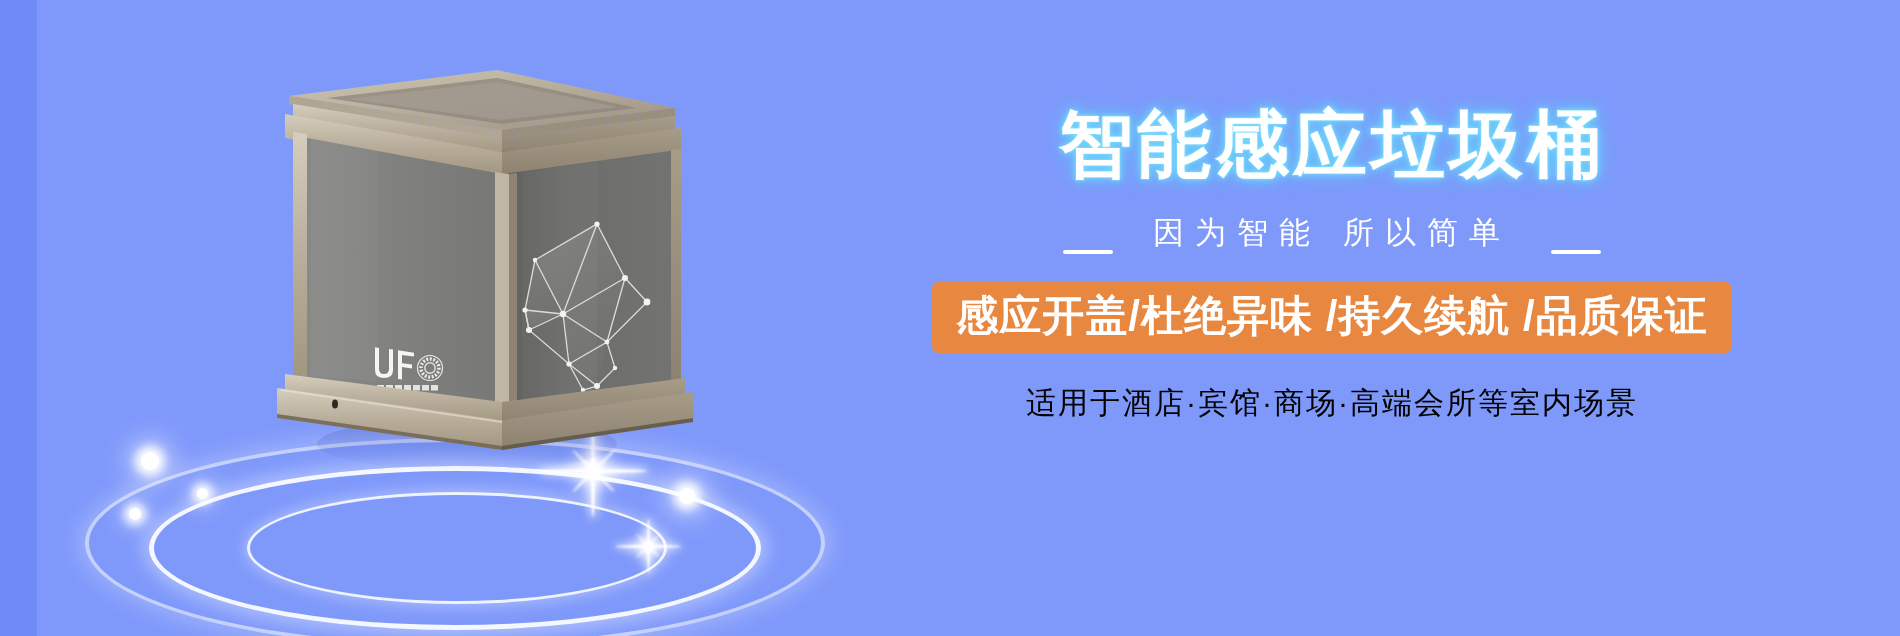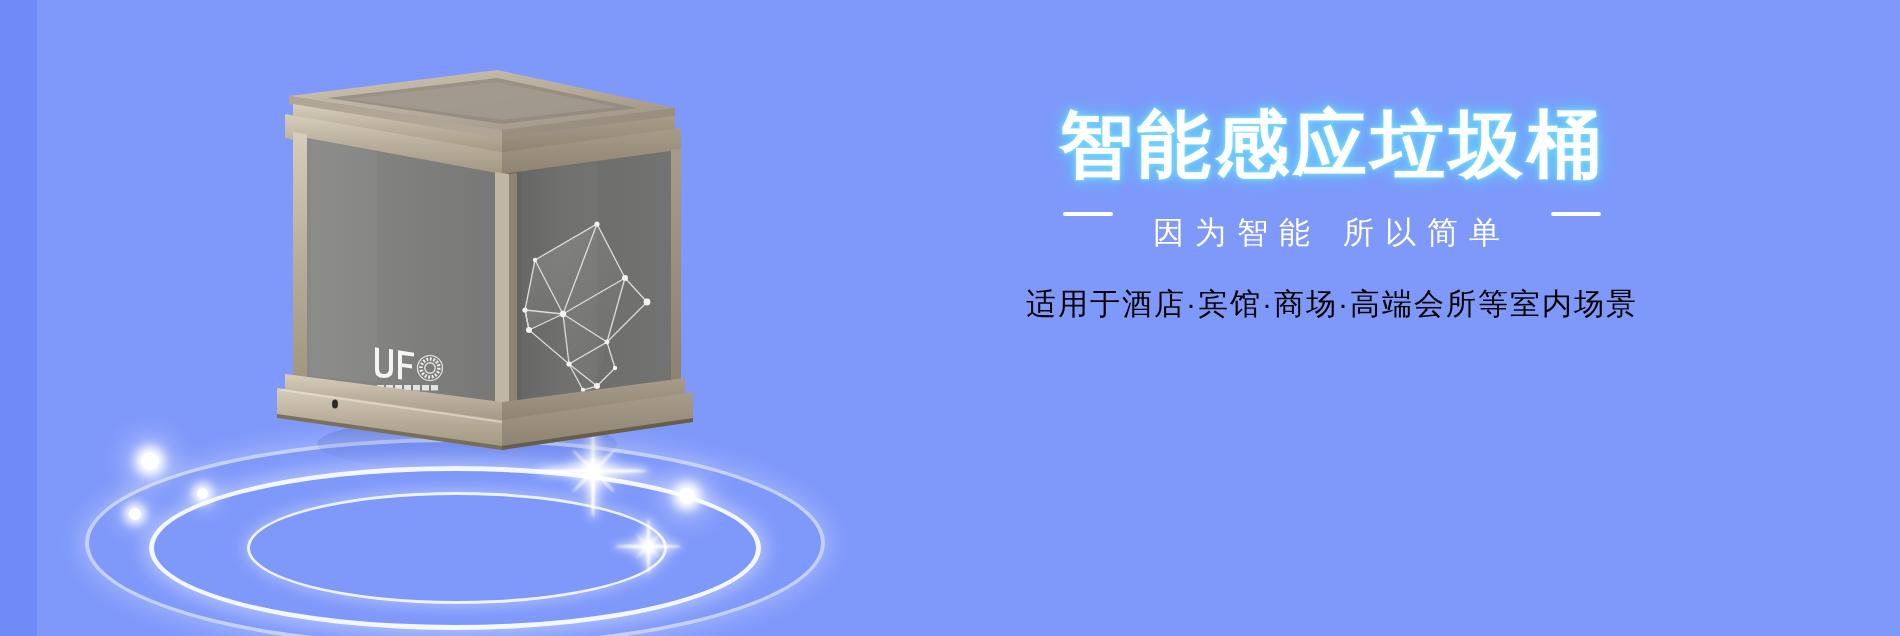--- a/index.html
+++ b/index.html
@@ -137,21 +137,21 @@
       0 0 2px #8fe6ff,
       0 0 6px #7ddcff,
       0 0 13px #63cdf8,
       0 0 22px rgba(90,200,250,0.75);
     white-space:nowrap;
   }
 
   .subline{
     margin-top:30px;
     display:flex;
-    align-items:flex-start;
+    align-items:flex-end;
     justify-content:center;
     gap:40px;
     white-space:nowrap;
   }
   .rule{
     display:block;
     width:50px; height:4px;
     background:#ffffff;
     border-radius:2px;
     flex:0 0 auto;
@@ -411,17 +411,20 @@
   <div class="copy">
 
     <div class="headline">智能感应垃圾桶</div>
 
     <div class="subline">
       <span class="rule"></span>
       <span class="subline-text"><span>因为智能</span><span class="gap"></span><span>所以简单</span></span>
       <span class="rule"></span>
     </div>
 
+    <div class="badge">
+      <span class="badge-text">感应开盖/杜绝异味 /持久续航 /品质保证</span>
+    </div>
 
     <div class="footline">适用于酒店·宾馆·商场·高端会所等室内场景</div>
   </div>
 
 </div>
 
 </body></html>

